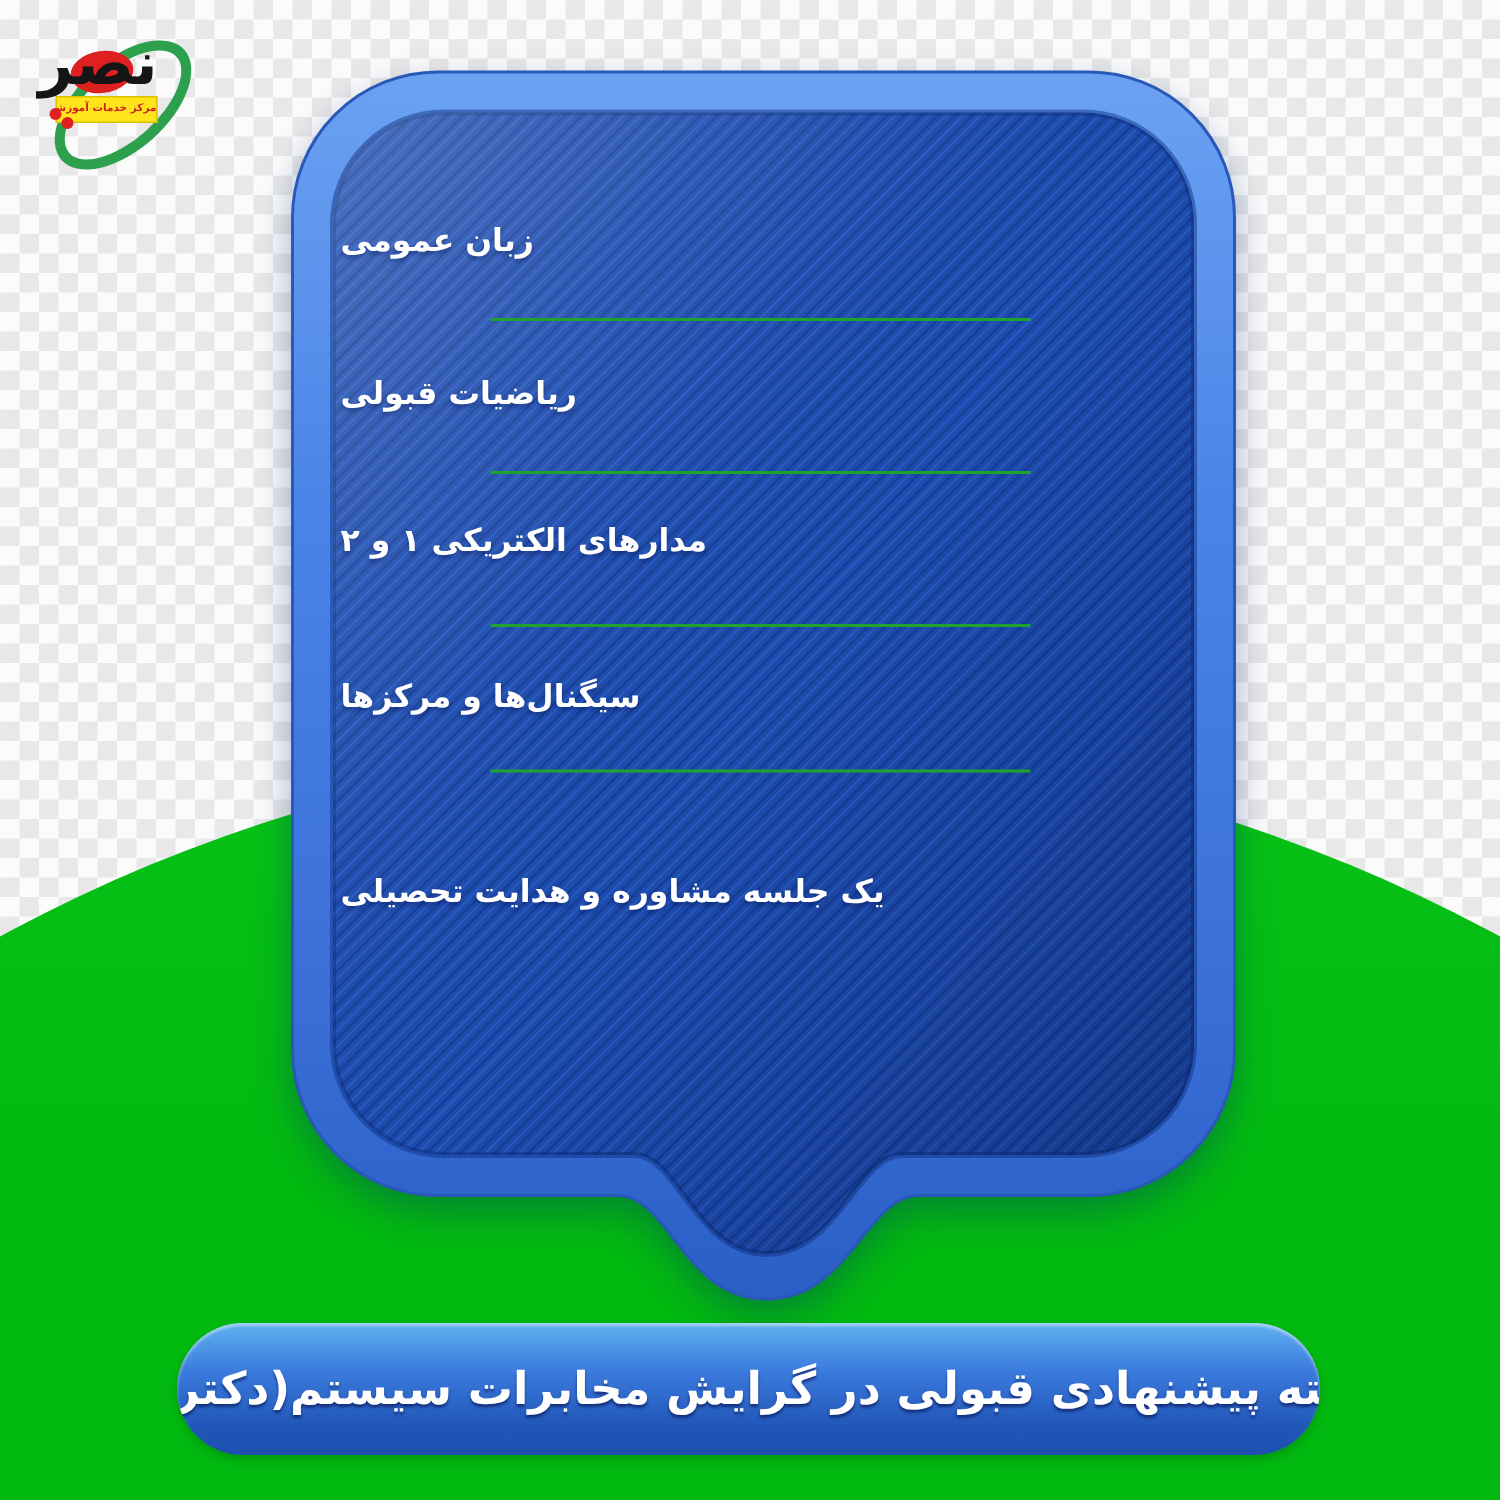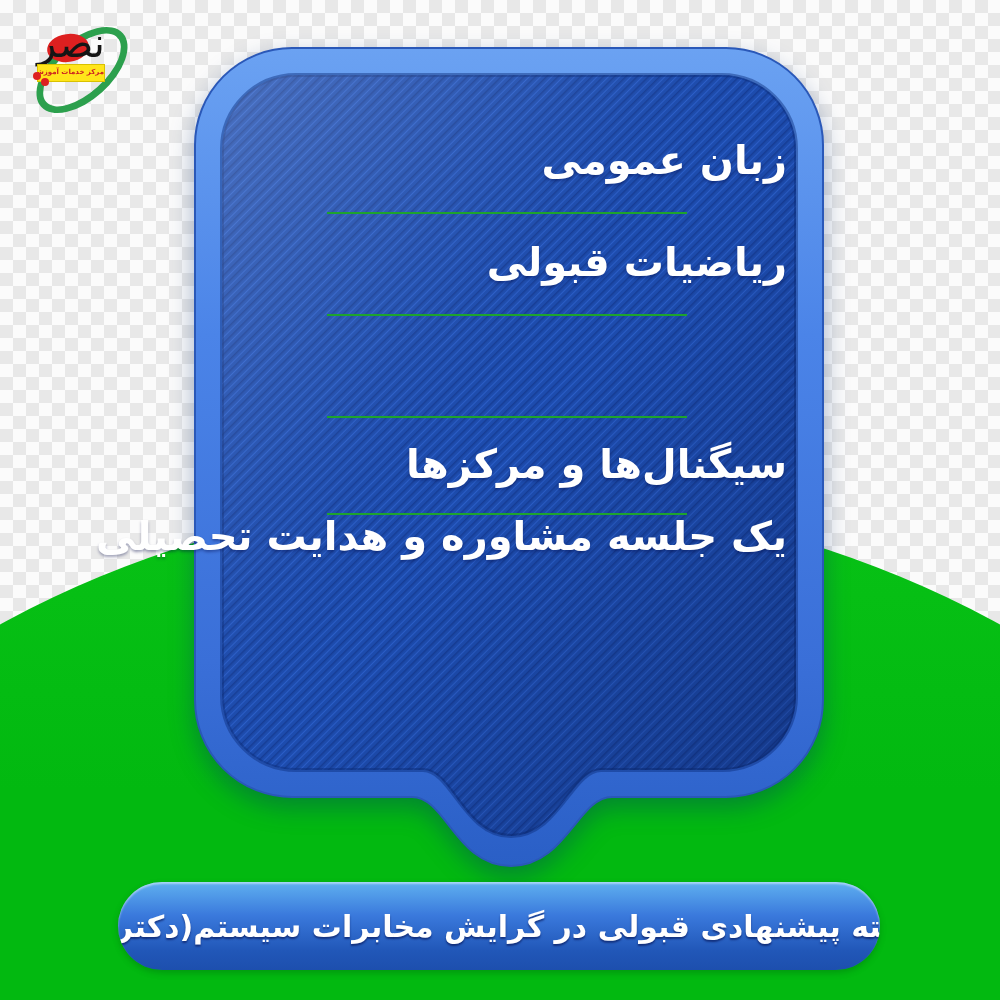--- a/index.html
+++ b/index.html
@@ -20,25 +20,25 @@
     z-index:1;
   }
   
   svg.bubble{
     position:absolute;left:0;top:0;z-index:2;
     filter:drop-shadow(0 10px 12px rgba(4,40,110,0.35));
   }
   
   .row{
     position:absolute;left:227px;width:560px;height:44px;z-index:3;
-    color:#ffffff;font-weight:bold;font-size:40px;line-height:44px;
-    text-align:right;direction:rtl;white-space:nowrap;
+    color:#ffffff;font-weight:bold;font-size:21px;line-height:44px;
+    text-align:left;direction:rtl;white-space:nowrap;
     text-shadow:0 2px 3px rgba(0,10,70,0.35);
   }
-  .row1{top:138px}.row2{top:240px}.row3{top:338px}.row4{top:442px}.row5{top:514px}
+  .row1{top:138px}.row2{top:240px}.row3{top:338px}.row4{top:442px}.row5{top:572px}
   .divider{
     position:absolute;left:327px;width:360px;height:2px;background:#1ea32e;z-index:3;
   }
   .div1{top:212px}.div2{top:314px}.div3{top:416px}.div4{top:513px}
   
   .footer-pill{
     position:absolute;left:118px;top:882px;width:762px;height:88px;z-index:4;
     border-radius:44px;overflow:hidden;
     background:linear-gradient(180deg,#5fb0f0 0%,#3a79dc 38%,#2157b8 78%,#1d4fae 100%);
     box-shadow:0 3px 6px rgba(0,60,10,0.25), inset 0 2px 2px rgba(255,255,255,0.45);
@@ -56,21 +56,21 @@
     border:7px solid #2ca04d;border-radius:50%;
     transform:rotate(-42deg);
   }
   .logo .brand-wrap{position:absolute;left:8px;top:6px;width:72px;height:52px;}
   .logo .red-blob{
     position:absolute;left:14px;top:16px;width:42px;height:28px;
     background:#dd2020;border-radius:50%;transform:rotate(-8deg);
   }
   .logo .brand{
     position:absolute;left:0;top:0;width:72px;
-    color:#151515;font-weight:normal;font-size:40px;line-height:50px;
+    color:#151515;font-weight:bold;font-size:40px;line-height:50px;
     text-align:right;direction:rtl;
   }
   .logo .tagline{
     position:absolute;left:12px;top:52px;width:66px;height:16px;
     background:#ffe51a;border:1px solid #d9c100;
     color:#cc2222;font-size:7px;line-height:14px;font-weight:bold;
     text-align:center;direction:rtl;white-space:nowrap;overflow:hidden;
   }
   .logo .dot{position:absolute;width:8px;height:8px;border-radius:50%;background:#dd2020;}
   .logo .dot1{left:8px;top:60px;}
@@ -117,20 +117,21 @@
          L 601 770 C 572 770 558 836 511 836 C 464 836 452 770 423 770
          L 296 770 A 74 74 0 0 1 222 696 L 222 149 A 74 74 0 0 1 296 75 Z" fill="url(#innerSheen)"></path>
   </svg>
 
   <div class="row row1">زبان عمومی</div>
   <div class="divider div1"></div>
 
   <div class="row row2">ریاضیات قبولی</div>
   <div class="divider div2"></div>
 
+  <div class="row row3">مدارهای الکتریکی ۱ و ۲</div>
   <div class="divider div3"></div>
 
   <div class="row row4">سیگنال‌ها و مرکز‌ها</div>
   <div class="divider div4"></div>
 
   <div class="row row5">یک جلسه مشاوره و هدایت تحصیلی</div>
 
   <div class="footer-pill">
     <div class="label">بسته پیشنهادی قبولی در گرایش مخابرات سیستم(دکتری)</div>
   </div>

